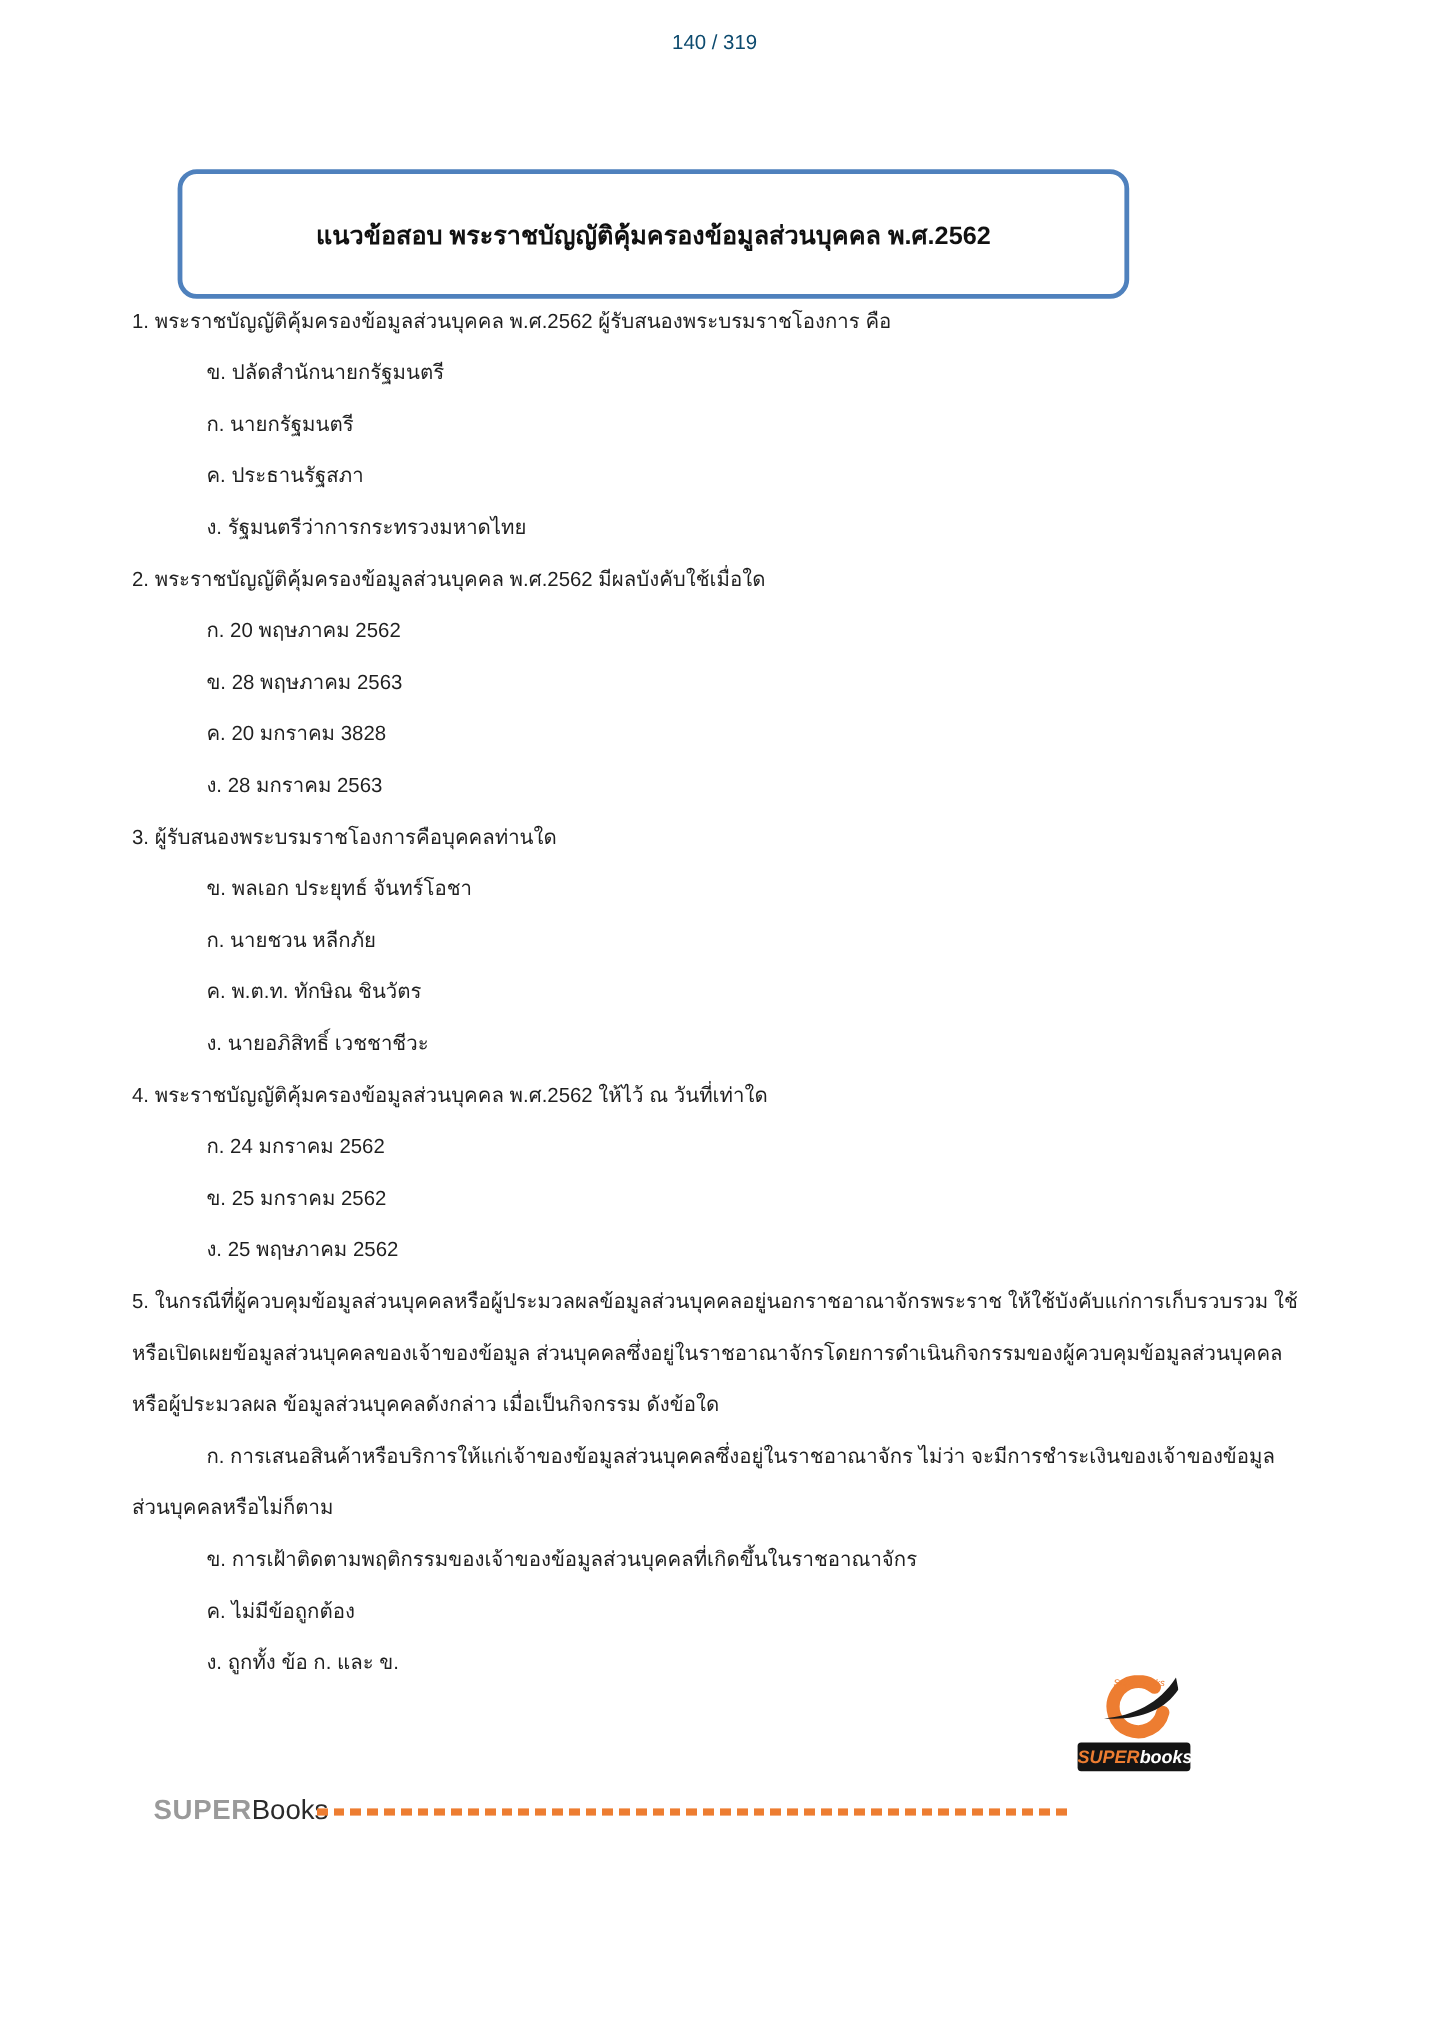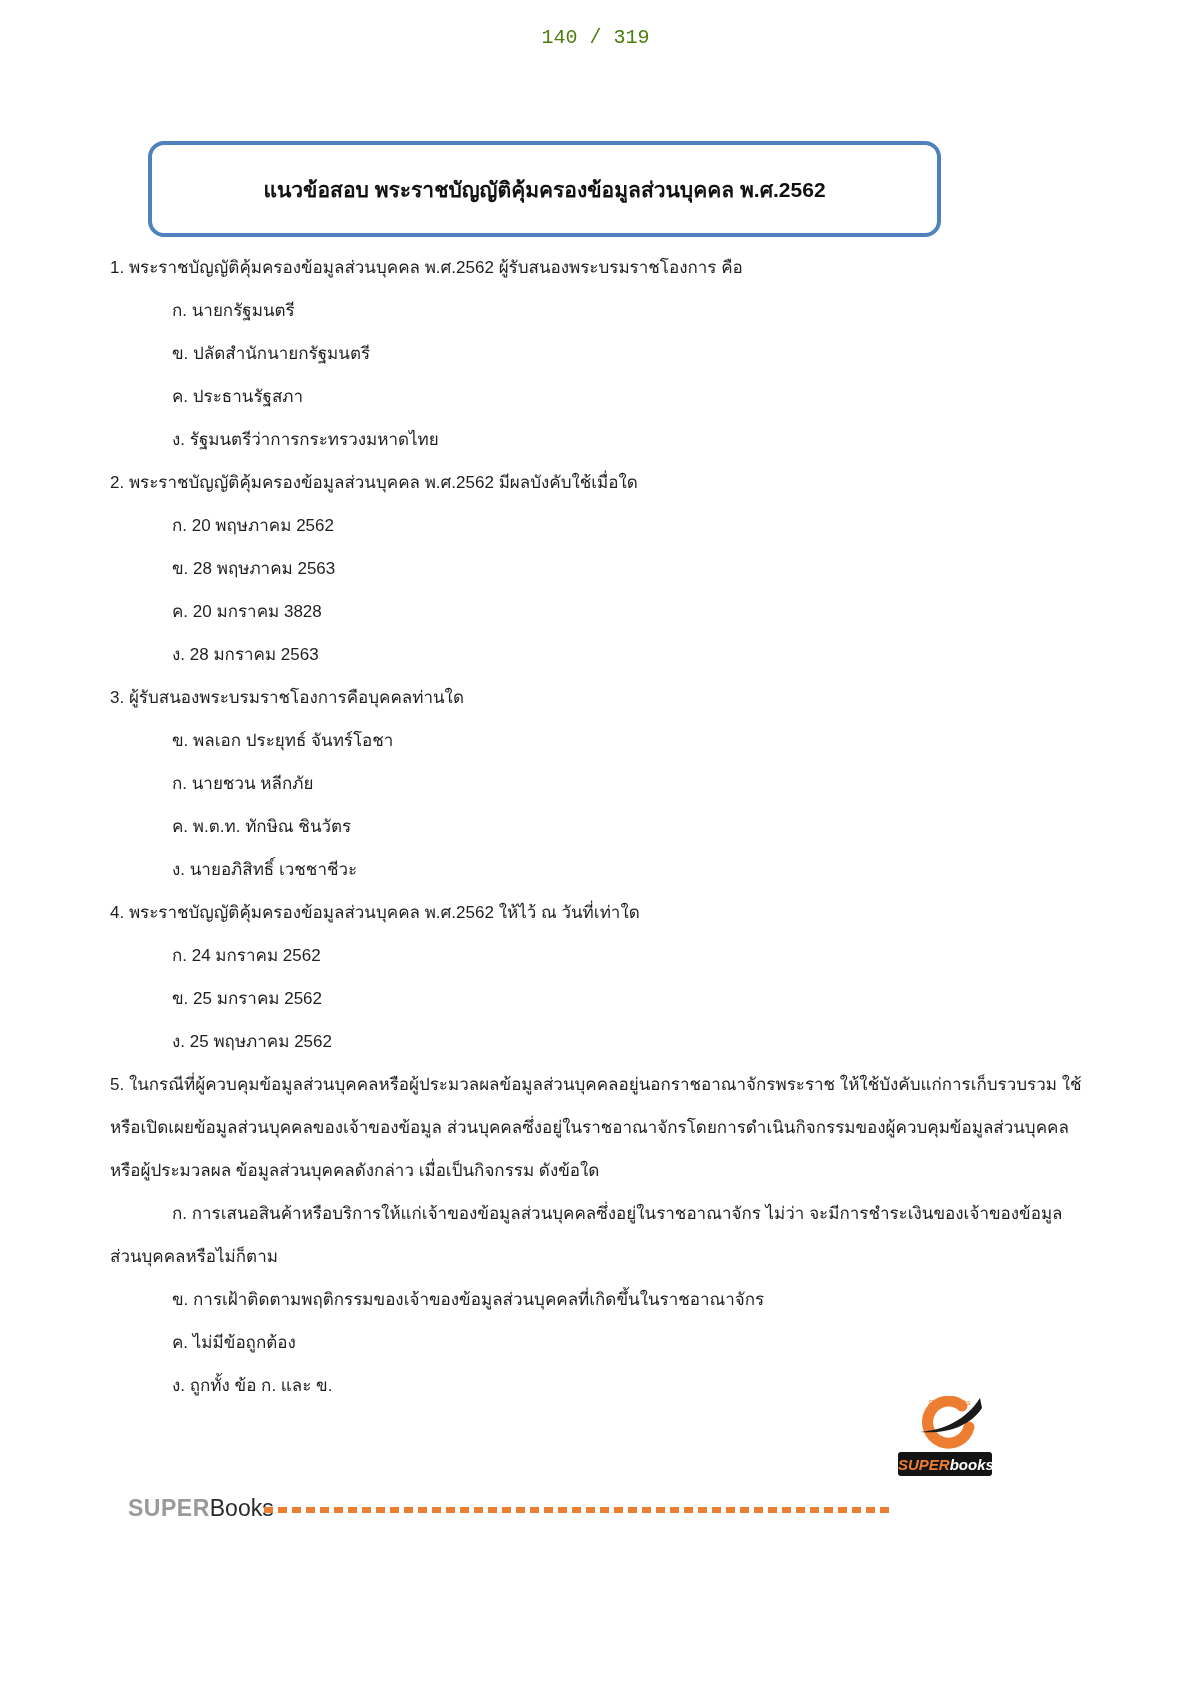--- a/index.html
+++ b/index.html
@@ -4,24 +4,24 @@
 <style>
   html,body { margin:0; padding:0; }
   body {
     width:1191px; height:1684px; position:relative;
     background:#ffffff; color:#1a1a1a;
     font-family:"Liberation Sans","DejaVu Sans",sans-serif;
     overflow:hidden;
   }
   .page-number {
     position:absolute; top:26px; left:0; width:100%;
-    text-align:center; font-size:20px; color:#4d7c0f;font-family:Liberation Mono, monospace;
+    text-align:center; font-size:17px; color:#0c4a6e;
   }
   .title-box {
-    position:absolute; left:148px; top:141px; width:793px; height:96px;
+    position:absolute; left:148px; top:141px; width:793px; height:108px;
     border:4px solid #4f81bd; border-radius:16px; box-sizing:border-box;
     display:flex; align-items:center; justify-content:center;
     background:#fff;
   }
   .title-box span {
     font-weight:bold; font-size:21px; color:#111; text-align:center;
     padding:0 20px;
   }
   .content {
     position:absolute; left:110px; top:246px; width:978px;
@@ -60,22 +60,22 @@
 
   <div class="page-number">140 / 319</div>
 
   <div class="title-box">
     <span>แนวข้อสอบ พระราชบัญญัติคุ้มครองข้อมูลส่วนบุคคล พ.ศ.2562</span>
   </div>
 
   <div class="content">
       <div class="question">
         <p class="stem">1. พระราชบัญญัติคุ้มครองข้อมูลส่วนบุคคล พ.ศ.2562 ผู้รับสนองพระบรมราชโองการ คือ</p>
+        <p class="option">ข. ปลัดสำนักนายกรัฐมนตรี</p>
         <p class="option">ก. นายกรัฐมนตรี</p>
-        <p class="option">ข. ปลัดสำนักนายกรัฐมนตรี</p>
         <p class="option">ค. ประธานรัฐสภา</p>
         <p class="option">ง. รัฐมนตรีว่าการกระทรวงมหาดไทย</p>
       </div>
       <div class="question">
         <p class="stem">2. พระราชบัญญัติคุ้มครองข้อมูลส่วนบุคคล พ.ศ.2562  มีผลบังคับใช้เมื่อใด</p>
         <p class="option">ก. 20 พฤษภาคม 2562</p>
         <p class="option">ข. 28 พฤษภาคม 2563</p>
         <p class="option">ค. 20 มกราคม 3828</p>
         <p class="option">ง. 28 มกราคม 2563</p>
       </div>

